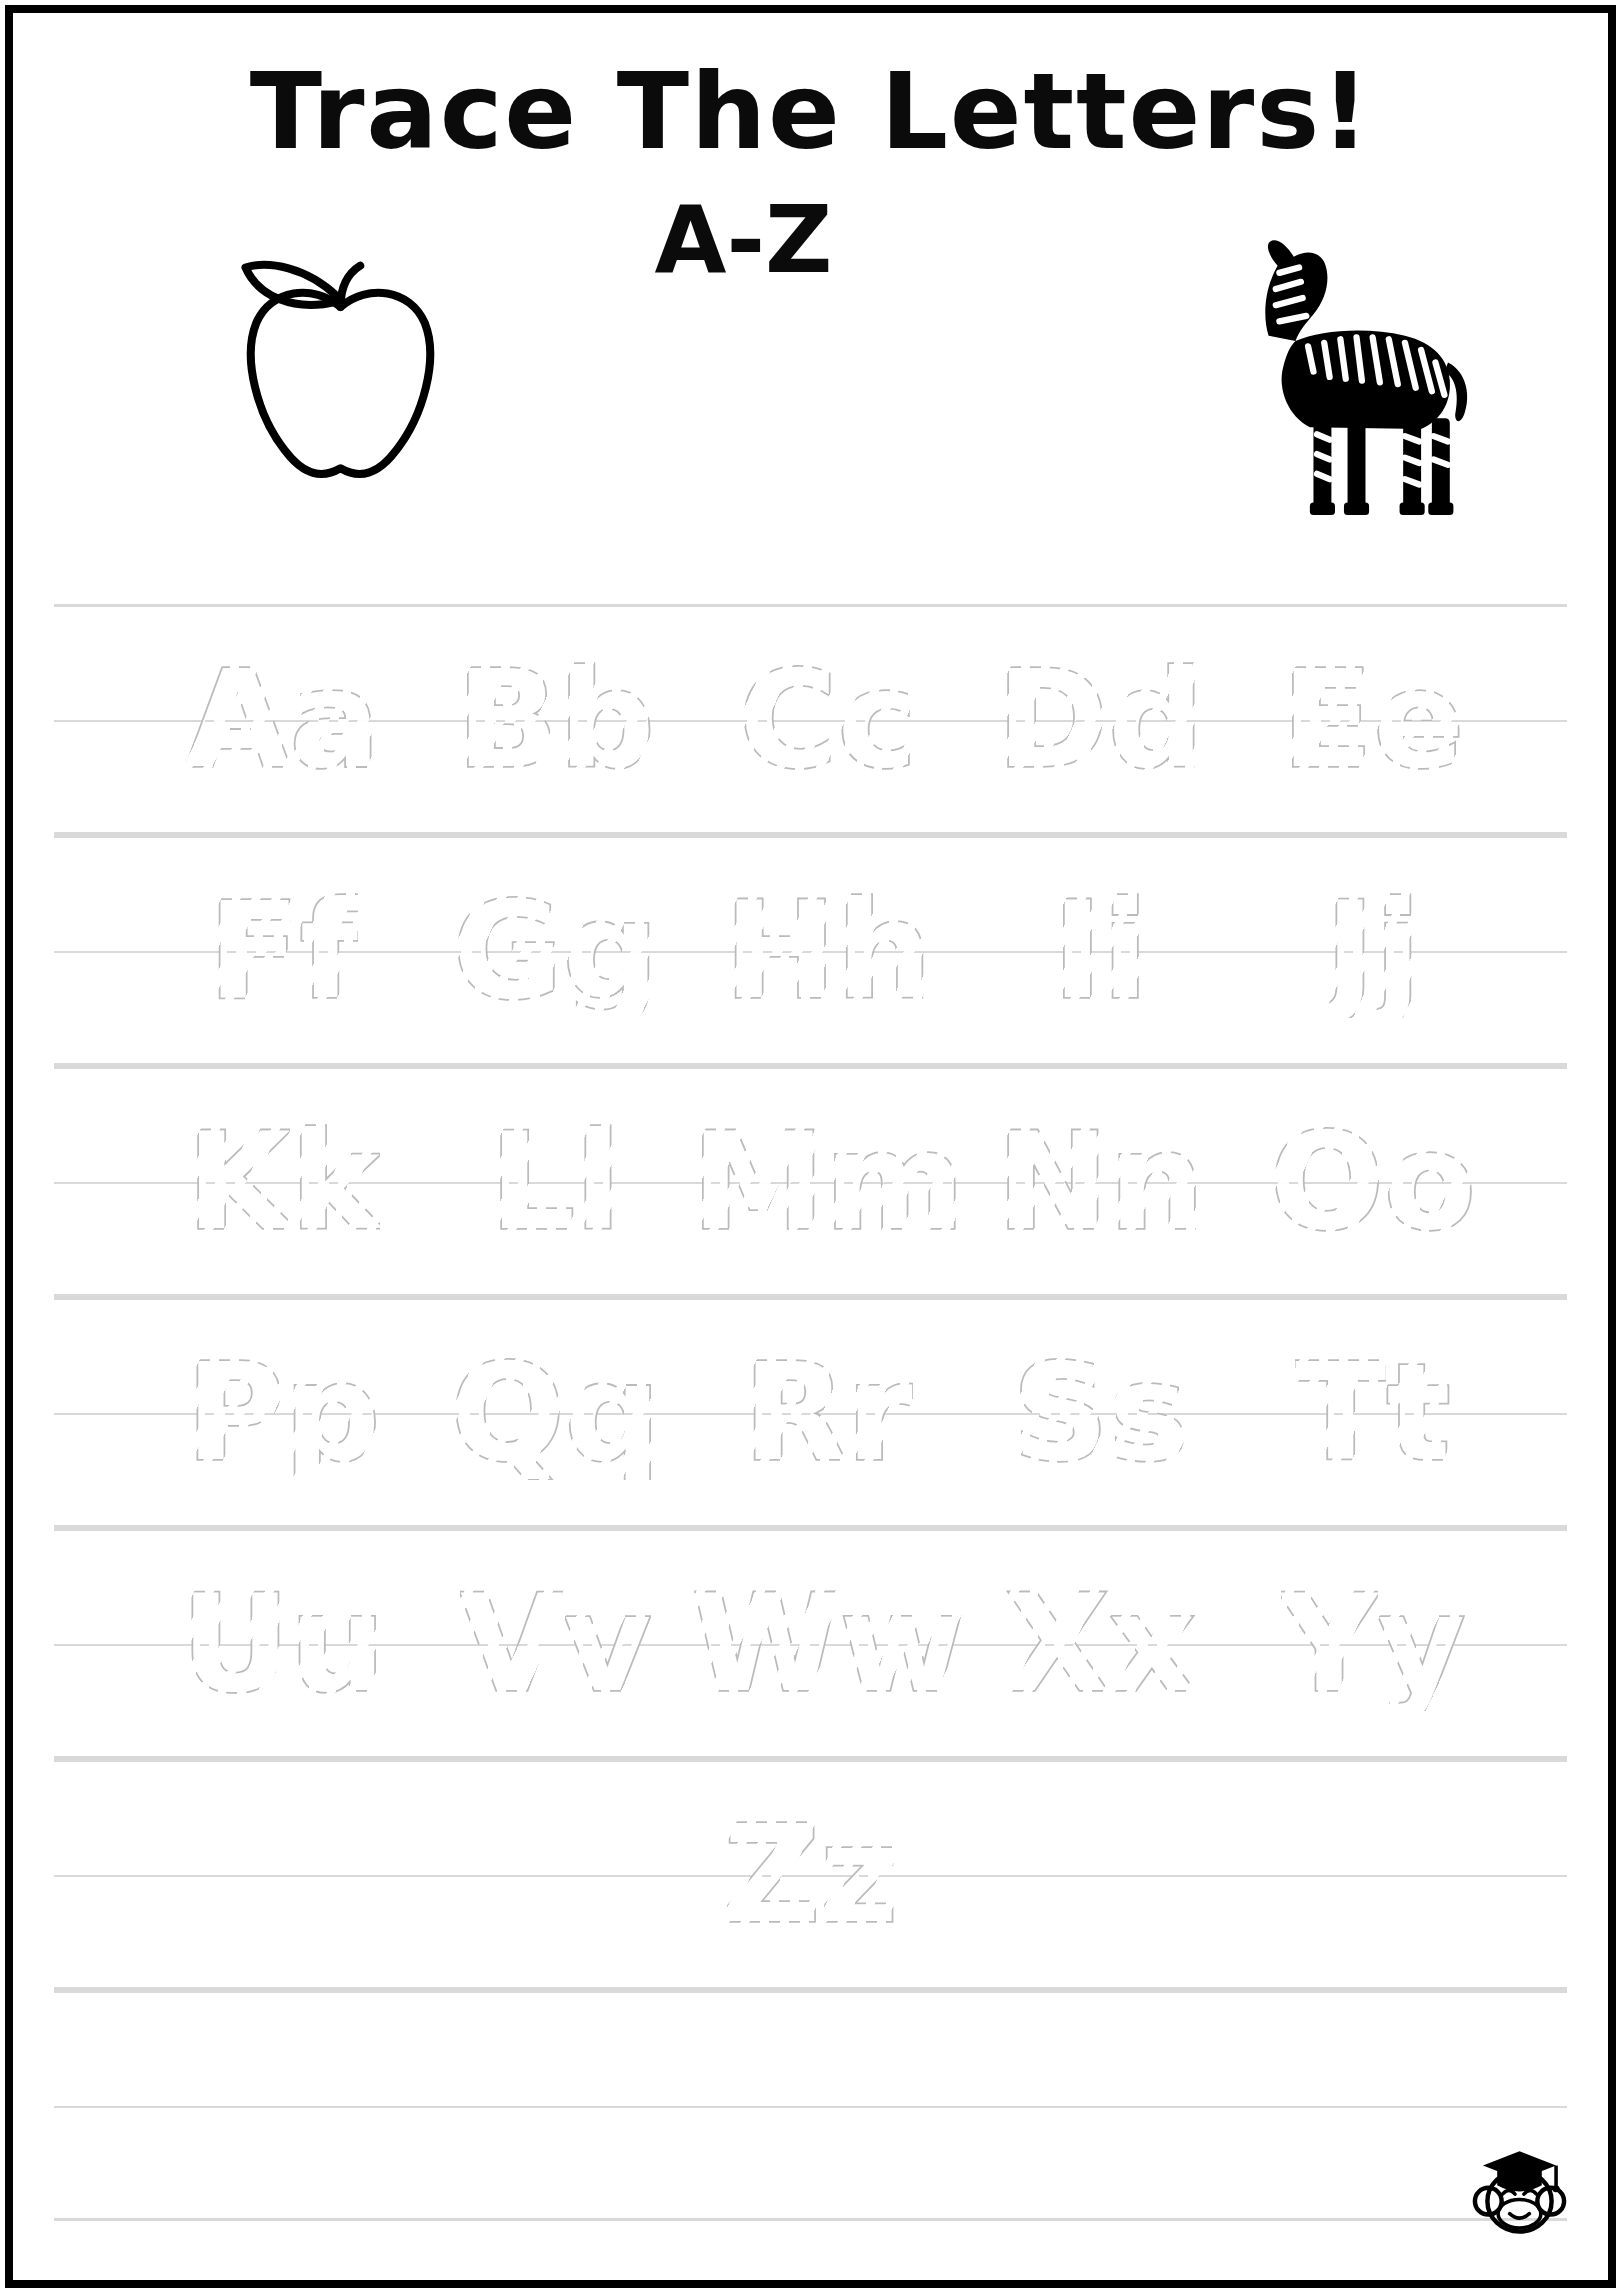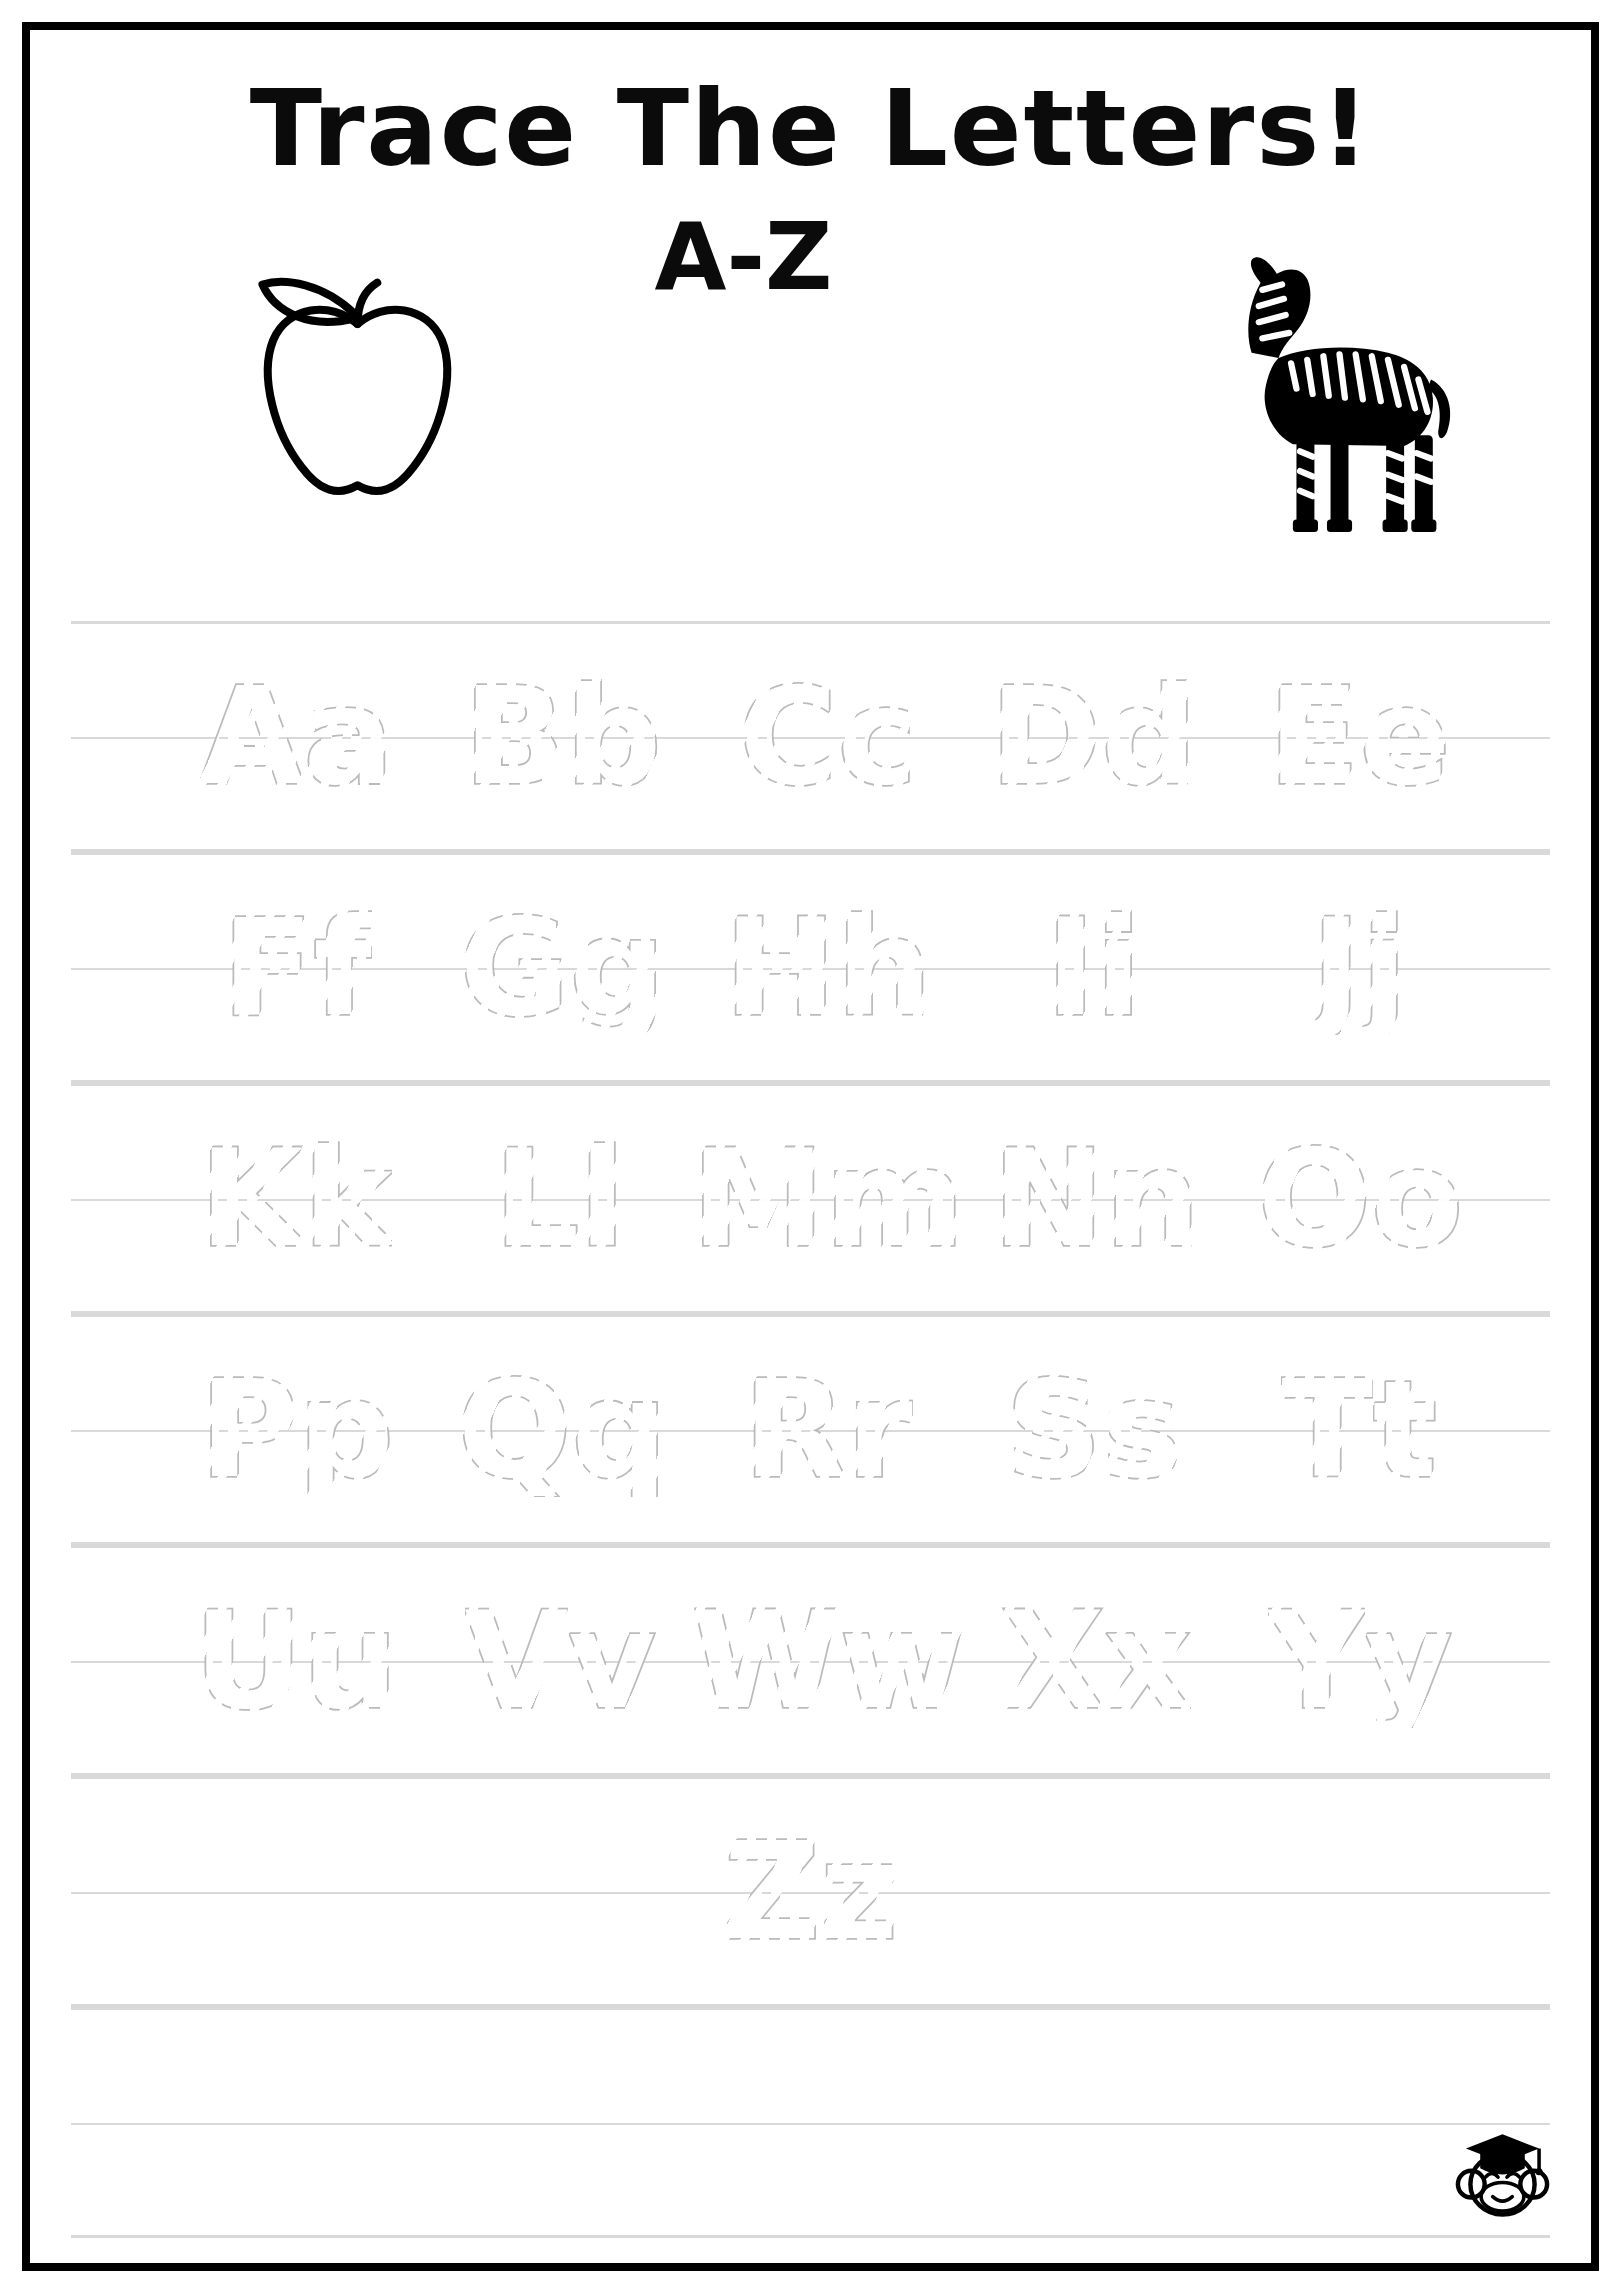--- a/index.html
+++ b/index.html
@@ -13,21 +13,21 @@
     font-family: "DejaVu Sans", sans-serif;
     overflow: hidden;
   }
 
   .page {
     position: relative;
     width: 1621px;
     height: 2293px;
     background: #ffffff;
     box-sizing: border-box;
-    padding: 22px;
+    padding: 5px;
   }
 
   .frame {
     position: relative;
     width: 100%;
     height: 100%;
     border: 8px solid #000000;
     box-sizing: border-box;
     background: #ffffff;
     overflow: hidden;

